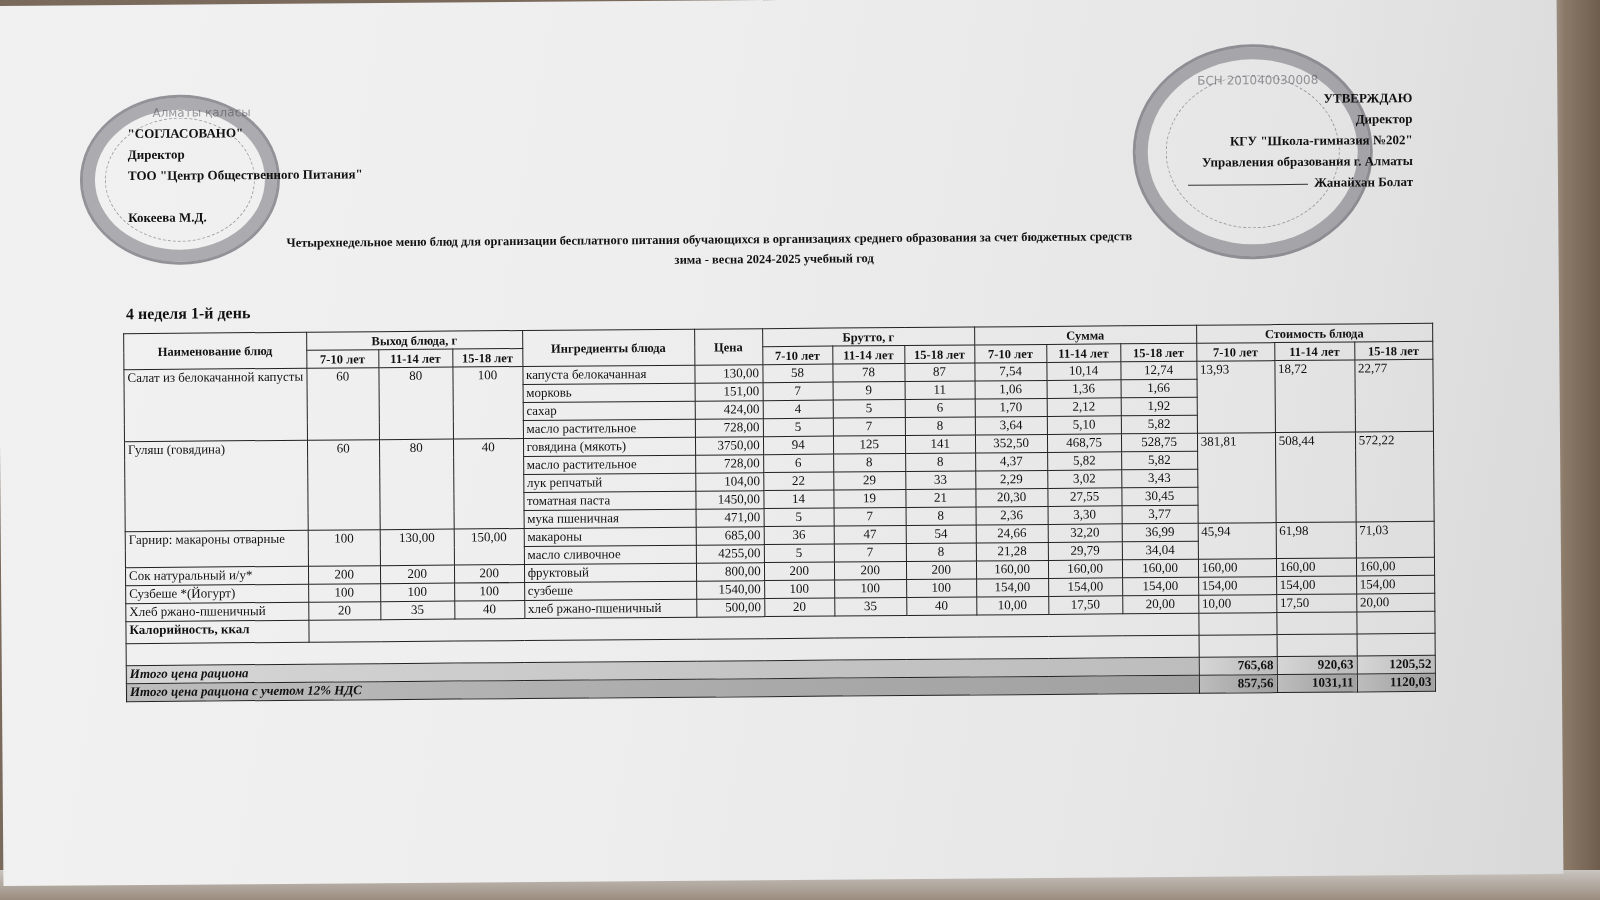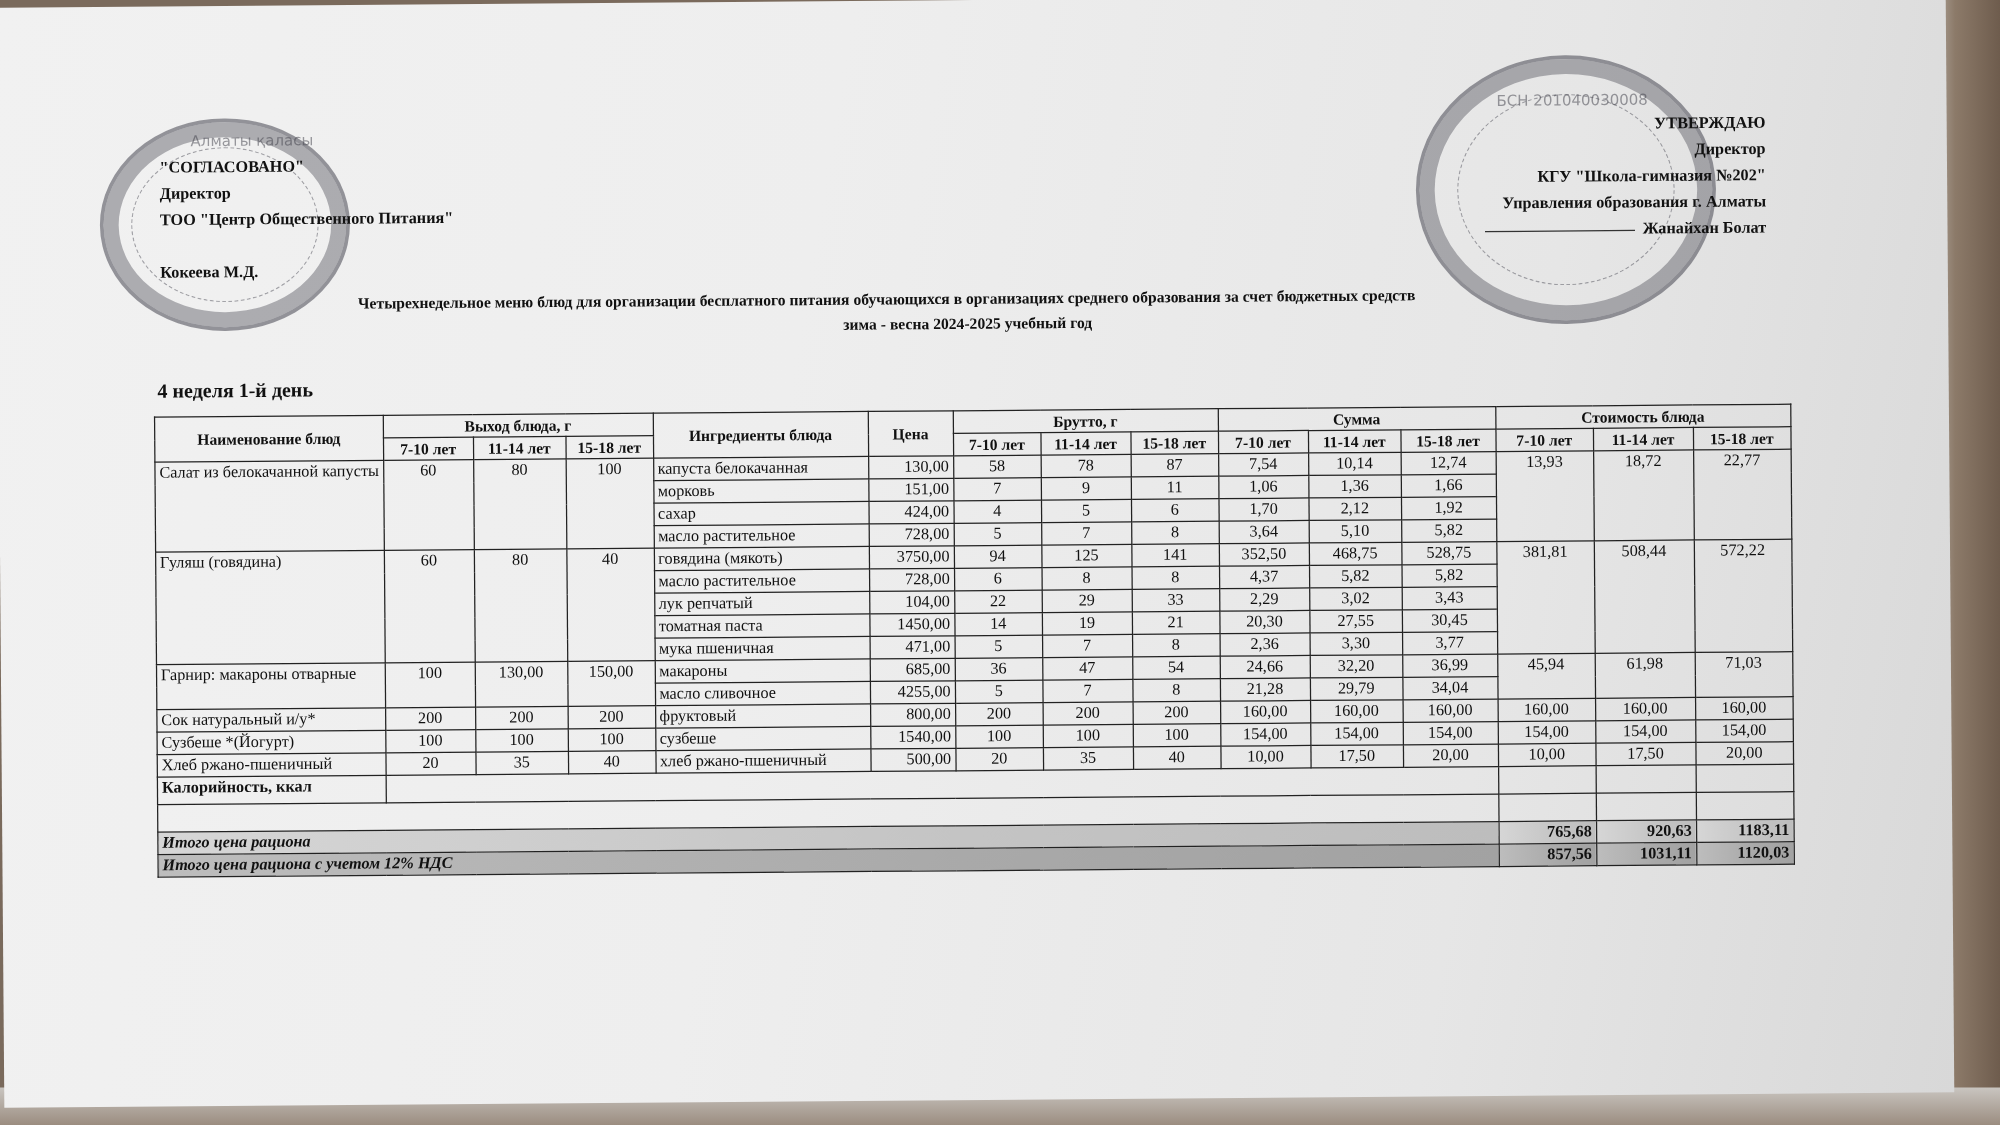--- a/index.html
+++ b/index.html
@@ -72,21 +72,21 @@
     }
     table.menu th {
       font-weight: bold; font-size: 12.5px; text-align: center; vertical-align: middle;
     }
     th.big { height: 44px; }
     th.sub { height: 44px; }
     td.num { text-align: center; }
     td.price { text-align: right; }
     td.dish { white-space: normal; line-height: 19px; padding-top: 10px; }
     td.dish-mid { white-space: normal; line-height: 19px; padding-top: 2px; }
-    td.cost { text-align: center; }
+    td.cost { }
     tr.cal td { height: 22px; font-weight: bold; }
     tr.blank td { height: 22px; }
     tr.total td {
       height: 18px; font-style: italic; font-weight: bold;
       background: linear-gradient(90deg, #d6d6d6 0%, #c4c4c4 60%, #bdbdbd 100%);
     }
     tr.total td.tval { text-align: right; font-style: normal; font-weight: bold; }
     tr.total2 td { background: linear-gradient(90deg, #bdbdbd 0%, #a9a9a9 60%, #a2a2a2 100%); }
   </style>
 </head>
@@ -362,21 +362,21 @@
         <tr class="blank">
           <td colspan="12"></td>
           <td></td>
           <td></td>
           <td></td>
         </tr>
         <tr class="total">
           <td colspan="12">Итого цена рациона</td>
           <td class="tval">765,68</td>
           <td class="tval">920,63</td>
-          <td class="tval">1183,11</td>
+          <td class="tval">1205,52</td>
         </tr>
         <tr class="total total2">
           <td colspan="12">Итого цена рациона с учетом 12% НДС</td>
           <td class="tval">857,56</td>
           <td class="tval">1031,11</td>
           <td class="tval">1120,03</td>
         </tr>
       </tbody>
   </table>
 </div>

